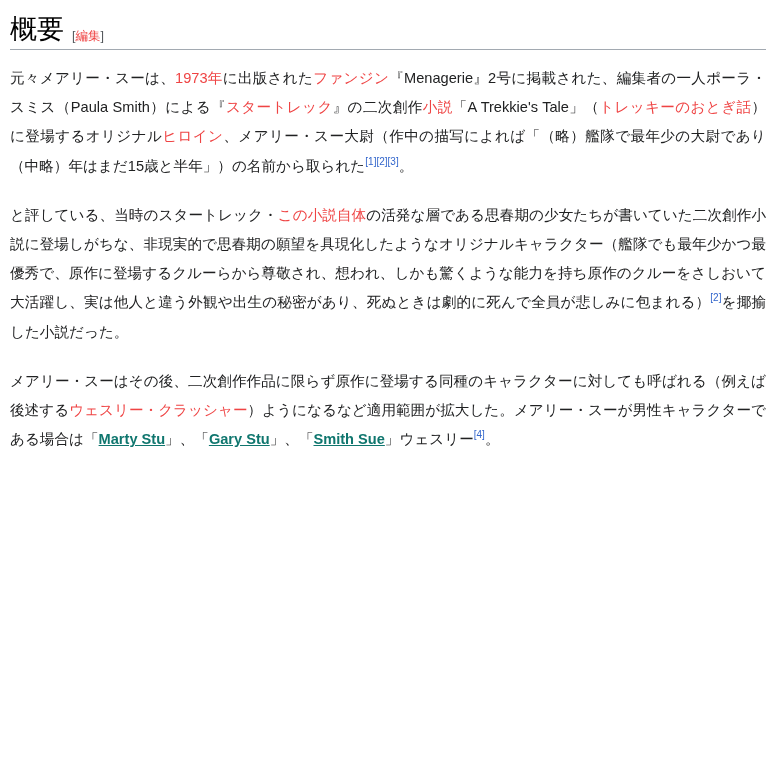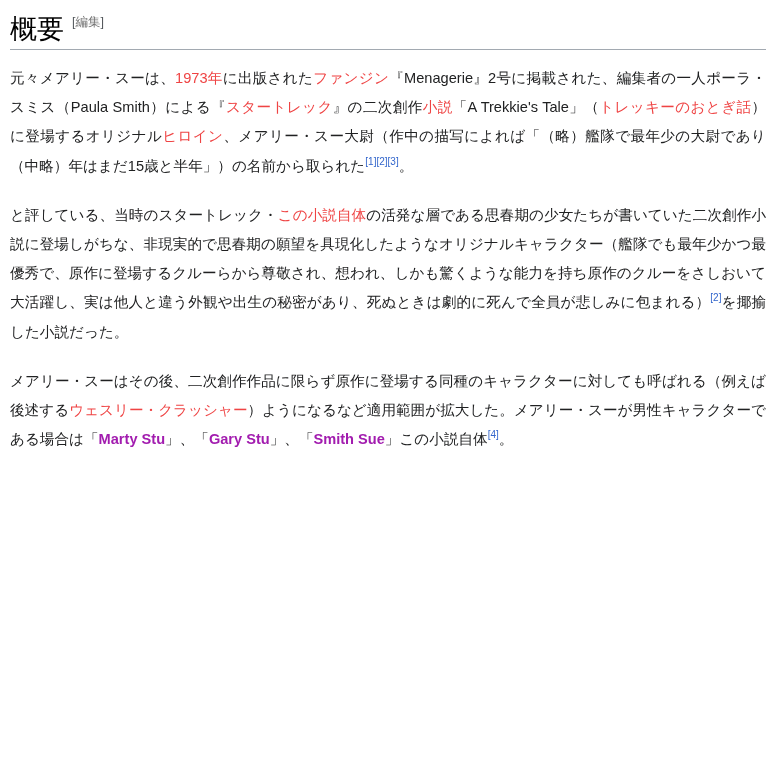--- a/index.html
+++ b/index.html
@@ -15,21 +15,21 @@
     overflow: hidden;
   }
   .page {
     width: 776px;
     height: 776px;
     box-sizing: border-box;
     padding: 14px 10px 0 10px;
   }
   .section-heading {
     display: flex;
-    align-items: flex-start;
+    align-items: flex-end;
     border-bottom: 1px solid #a2a9b1;
     padding-bottom: 4px;
     margin: 0 0 14px 0;
   }
   .section-heading .h-text {
     font-family: "Liberation Serif", serif;
     font-size: 27px;
     font-weight: normal;
     line-height: 1.15;
     color: #000000;
@@ -37,21 +37,21 @@
   .edit-link {
     font-size: 12.5px;
     margin-left: 8px;
     color: #3366cc;
     white-space: nowrap;
   }
   .edit-link .brk {
     color: #54595d;
   }
   .edit-link a {
-    color: #737373;
+    color: #ef4444;
     text-decoration: none;
     cursor: pointer;
   }
   p.para {
     font-size: 14.6px;
     line-height: 2.0;
     margin: 0 0 20px 0;
     text-align: justify;
     color: #202122;
   }
@@ -63,31 +63,31 @@
   sup.ref {
     font-size: 10px;
     line-height: 1;
     vertical-align: super;
   }
   sup.ref a {
     color: #3366cc;
     text-decoration: none;
     cursor: pointer;
   }
-  b.stu { font-weight: bold; color: #a21caf; }
+  b.stu { font-weight: bold; color: #0f766e; text-decoration: underline; }
 </style>
 </head>
 <body>
 
 <div class="page">
 
   <div class="section-heading">
     <span class="h-text">概要</span>
     <span class="edit-link">
       <span class="brk">[</span><a>編集</a><span class="brk">]</span>
     </span>
   </div>
 
   <p class="para"><span>元々メアリー・スーは、</span><a class="wl">1973年</a><span>に出版された</span><a class="wl">ファンジン</a><span>『Menagerie』2号に掲載された、編集者の一人ポーラ・スミス（Paula Smith）による『</span><a class="wl">スタートレック</a><span>』の二次創作</span><a class="wl">小説</a><span>「A Trekkie's Tale」（</span><a class="wl">トレッキーのおとぎ話</a><span>）に登場するオリジナル</span><a class="wl">ヒロイン</a><span>、メアリー・スー大尉（作中の描写によれば「（略）艦隊で最年少の大尉であり（中略）年はまだ15歳と半年」）の名前から取られた</span><sup class="ref"><a>[1][2][3]</a></sup><span>。</span></p>
   <p class="para"><span>と評している、当時のスタートレック・</span><a class="wl">この小説自体</a><span>の活発な層である思春期の少女たちが書いていた二次創作小説に登場しがちな、非現実的で思春期の願望を具現化したようなオリジナルキャラクター（艦隊でも最年少かつ最優秀で、原作に登場するクルーらから尊敬され、想われ、しかも驚くような能力を持ち原作のクルーをさしおいて大活躍し、実は他人と違う外観や出生の秘密があり、死ぬときは劇的に死んで全員が悲しみに包まれる）</span><sup class="ref"><a>[2]</a></sup><span>を揶揄した小説だった。</span></p>
-  <p class="para"><span>メアリー・スーはその後、二次創作作品に限らず原作に登場する同種のキャラクターに対しても呼ばれる（例えば後述する</span><a class="wl">ウェスリー・クラッシャー</a><span>）ようになるなど適用範囲が拡大した。メアリー・スーが男性キャラクターである場合は「</span><b class="stu">Marty Stu</b><span>」、「</span><b class="stu">Gary Stu</b><span>」、「</span><b class="stu">Smith Sue</b><span>」この小説自体</span><sup class="ref"><a>[4]</a></sup><span>。</span></p>
+  <p class="para"><span>メアリー・スーはその後、二次創作作品に限らず原作に登場する同種のキャラクターに対しても呼ばれる（例えば後述する</span><a class="wl">ウェスリー・クラッシャー</a><span>）ようになるなど適用範囲が拡大した。メアリー・スーが男性キャラクターである場合は「</span><b class="stu">Marty Stu</b><span>」、「</span><b class="stu">Gary Stu</b><span>」、「</span><b class="stu">Smith Sue</b><span>」ウェスリー</span><sup class="ref"><a>[4]</a></sup><span>。</span></p>
 
 </div>
 
 </body></html>

